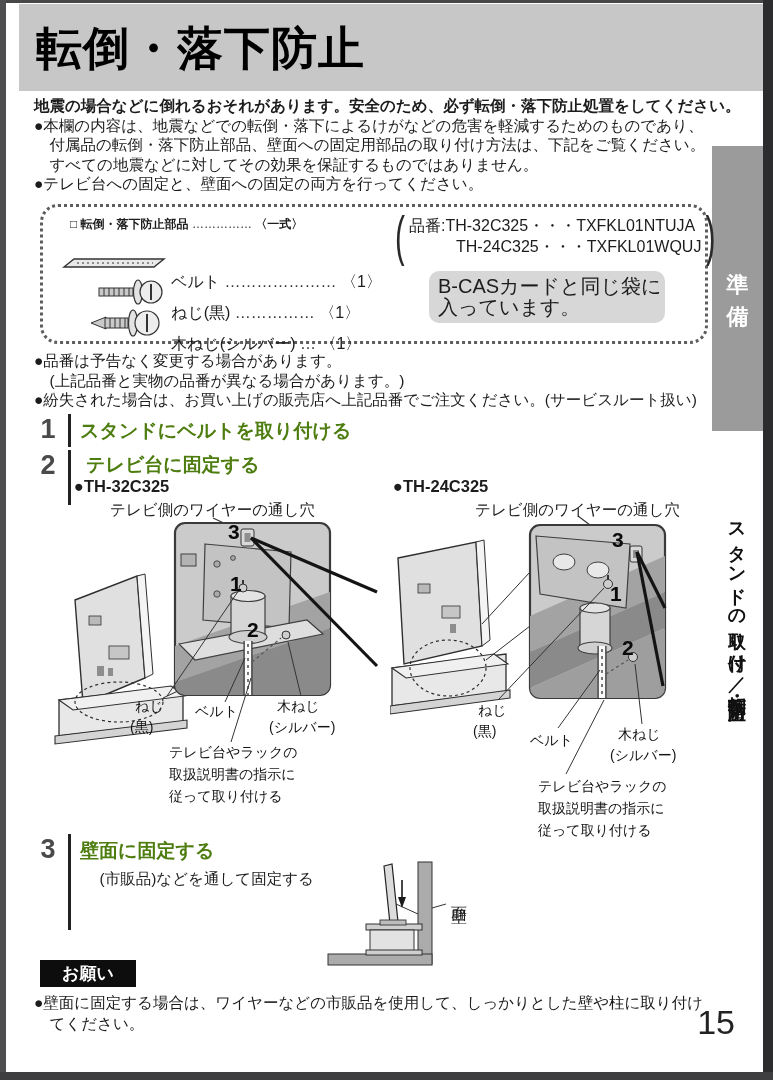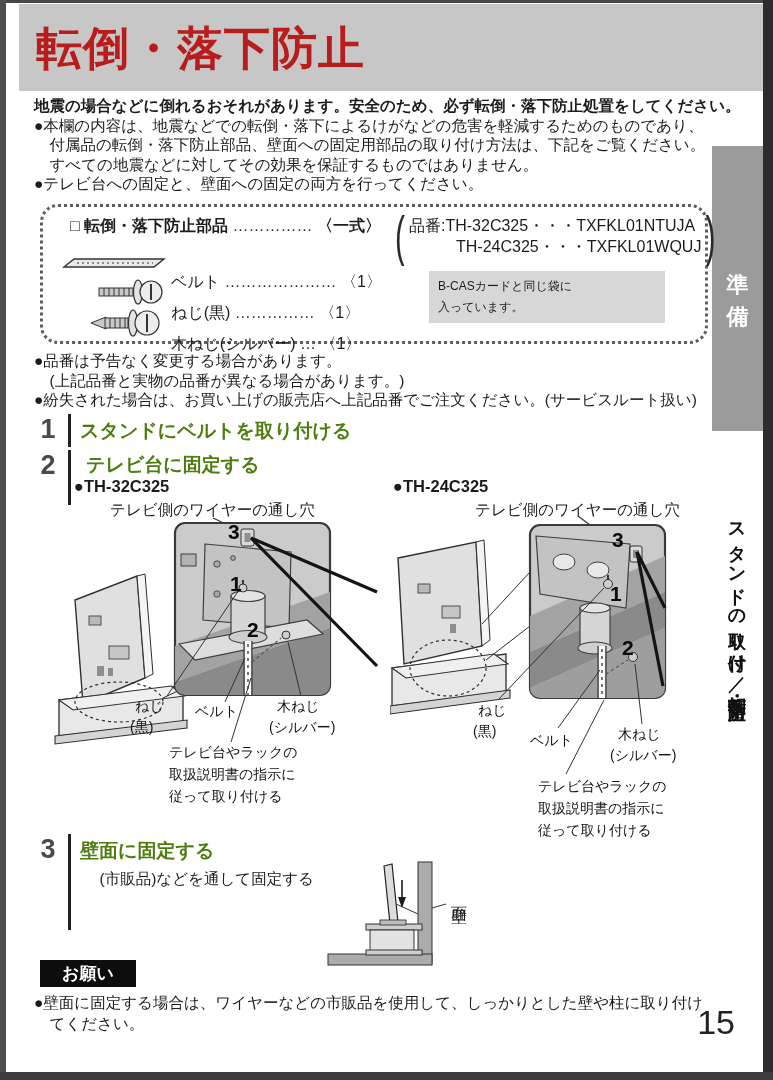--- a/index.html
+++ b/index.html
@@ -6,47 +6,47 @@
   #page{position:relative;width:773px;height:1080px;background:#fff;overflow:hidden;
         font-family:"Liberation Sans","DejaVu Sans",sans-serif;color:#1c1c1c;}
   
   .frame{position:absolute;background:#47474a;}
   #frame-top{left:0;top:0;width:773px;height:3px;}
   #frame-left{left:0;top:0;width:6px;height:1080px;background:#4e4e50;}
   #frame-right{right:0;top:0;width:10px;height:1080px;background:#2c2c2e;}
   #frame-bottom{left:0;top:1072px;width:773px;height:8px;background:#3e3e40;}
   
   #header-band{position:absolute;left:19px;top:4px;width:744px;height:87px;background:#c7c7c7;}
-  #page-title{position:absolute;left:17px;top:14px;font-size:46px;font-weight:bold;color:#b91c1c;letter-spacing:1px;white-space:nowrap;}
+  #page-title{position:absolute;left:17px;top:14px;font-size:46px;font-weight:bold;color:#000000;letter-spacing:1px;white-space:nowrap;}
   
   #side-tab{position:absolute;left:712px;top:146px;width:51px;height:285px;background:#9b9b9b;
             display:flex;align-items:center;justify-content:center;}
   #side-tab-label{writing-mode:vertical-rl;text-orientation:upright;color:#fff;font-size:22px;font-weight:bold;letter-spacing:34px;}
   #side-heading{position:absolute;left:714px;top:448px;width:46px;height:305px;display:flex;align-items:center;justify-content:center;}
   #side-heading-label{writing-mode:vertical-rl;text-orientation:upright;font-size:18px;font-weight:bold;color:#111;letter-spacing:1px;}
   
   #intro{position:absolute;left:34px;top:96px;font-size:15.5px;line-height:19.6px;white-space:nowrap;}
   .lead{font-weight:bold;}
   
   #parts-box{position:absolute;left:40px;top:204px;width:668px;height:140px;border:3px dotted #5d5d5d;border-radius:18px;box-sizing:border-box;}
   .pb-abs{position:absolute;white-space:nowrap;}
-  #pb-set{left:14px;top:9px;font-size:16px;font-weight:bold;padding-left:13px;}
+  #pb-set{left:14px;top:9px;font-size:12px;font-weight:bold;padding-left:13px;}
   #pb-set .dots,#parts-box .dots{font-weight:normal;color:#333;}
   .part-row-label{font-size:16px;margin-top:19px;}
   #pb-belt-icon{left:18px;top:48px;}
   #pb-belt-label{left:128px;top:46px;}
   #pb-screw-icon{left:52px;top:72px;}
   #pb-screw-label{left:128px;top:77px;}
   #pb-wood-icon{left:46px;top:102px;}
   #pb-wood-label{left:128px;top:108px;}
   #pb-partno{left:352px;top:8px;display:flex;align-items:center;}
   .paren{font-size:30px;font-weight:300;color:#2a2a2a;transform:scaleY(1.85);transform-origin:center;}
   .pn-lines{font-size:16px;line-height:21px;margin:0 4px;}
   .pn-l2{padding-left:47px;}
-  #pb-bcas{left:386px;top:64px;width:218px;background:#d7d7d7;padding:5px 9px;font-size:12px;line-height:21px;}
+  #pb-bcas{left:386px;top:64px;width:218px;background:#d7d7d7;padding:5px 9px;font-size:20px;line-height:21px;border-radius:10px;}
   
   #notes{position:absolute;left:34px;top:351px;font-size:15.5px;line-height:19.5px;white-space:nowrap;}
   
   .step-num{position:absolute;font-size:27px;font-weight:bold;color:#4a4a4a;width:28px;text-align:center;}
   .step-rule{position:absolute;width:2.5px;background:#222;}
   .step-heading{position:absolute;font-size:19px;font-weight:bold;color:#4d7c0f;white-space:nowrap;}
   #step1-num{left:34px;top:414px;} #step1-rule{left:68px;top:414px;height:33px;} #step1-heading{left:80px;top:418px;}
   #step2-num{left:34px;top:450px;} #step2-rule{left:68px;top:450px;height:55px;} #step2-heading{left:86px;top:452px;}
   #step3-num{left:34px;top:834px;} #step3-rule{left:68px;top:834px;height:96px;} #step3-heading{left:80px;top:838px;}
   .model-label{position:absolute;top:477px;font-size:16.5px;font-weight:bold;white-space:nowrap;}

